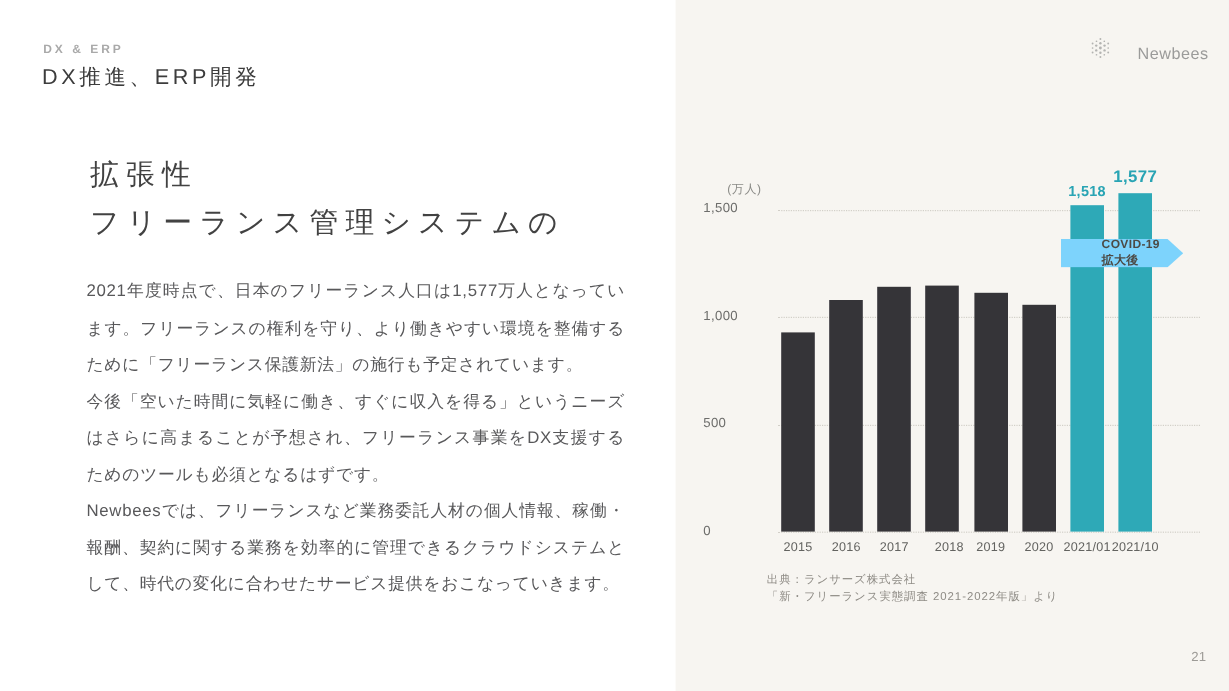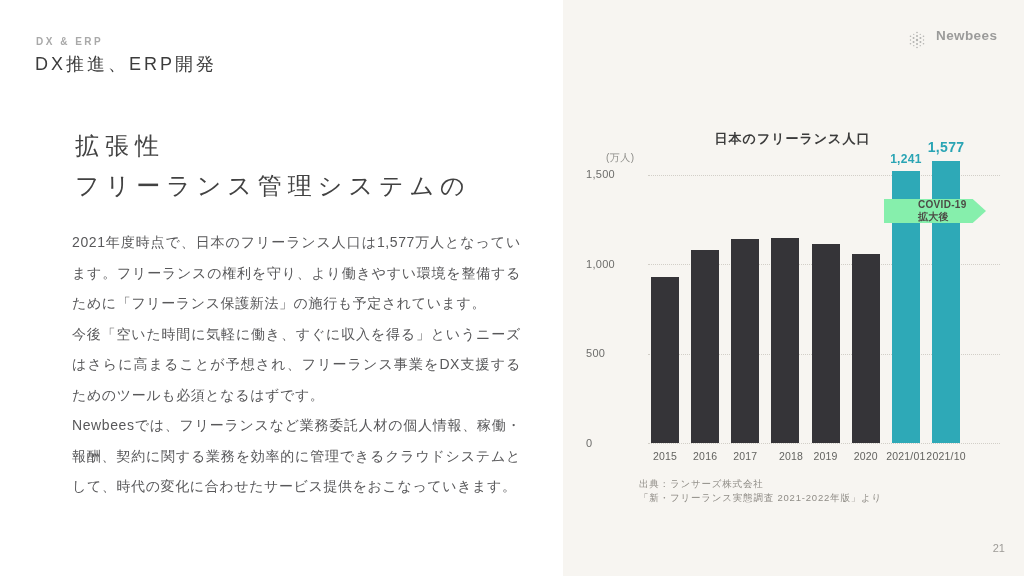--- a/index.html
+++ b/index.html
@@ -10,21 +10,21 @@
   }
   .right-bg{position:absolute;left:563px;top:0;width:461px;height:576px;background:#f7f5f1;}
 
   
   .eyebrow{position:absolute;left:36px;top:36px;font-size:10px;font-weight:bold;
     letter-spacing:2.5px;color:#a9a9a9;}
   .header-title{position:absolute;left:35px;top:52px;font-size:18px;font-weight:500;
     letter-spacing:3px;color:#3c3c3c;}
 
   
-  .logo{position:absolute;left:905px;top:28px;display:flex;align-items:flex-start;gap:7px;font-weight:bold;}
+  .logo{position:absolute;left:905px;top:28px;display:flex;align-items:flex-end;gap:19px;}
   .logo-text{font-size:13.5px;color:#9b9b9a;letter-spacing:0.4px;}
 
   
   .main-title{position:absolute;left:75px;top:126px;font-size:24px;font-weight:500;
     letter-spacing:6px;line-height:40px;color:#424242;}
   .body-text{position:absolute;left:72px;top:227px;width:449px;font-size:14px;
     line-height:30.5px;letter-spacing:0.6px;color:#58585a;text-align:justify;}
   .body-text p{margin:0;}
 
   
@@ -92,21 +92,20 @@
   <div class="main-title">
     <div>拡張性</div>
     <div>フリーランス管理システムの</div>
   </div>
   <div class="body-text">
     <p>2021年度時点で、日本のフリーランス人口は1,577万人となっています。フリーランスの権利を守り、より働きやすい環境を整備するために「フリーランス保護新法」の施行も予定されています。</p>
     <p>今後「空いた時間に気軽に働き、すぐに収入を得る」というニーズはさらに高まることが予想され、フリーランス事業をDX支援するためのツールも必須となるはずです。</p>
     <p>Newbeesでは、フリーランスなど業務委託人材の個人情報、稼働・報酬、契約に関する業務を効率的に管理できるクラウドシステムとして、時代の変化に合わせたサービス提供をおこなっていきます。</p>
   </div>
 
-  <div class="chart-title">日本のフリーランス人口</div>
   <div class="unit-label">(万人)</div>
   <div id="chart-canvas">
       <div class="gridline" style="top: 443px;"></div>
       <div class="y-tick" style="top: 436.5px;">0</div>
       <div class="gridline" style="top: 353.5px;"></div>
       <div class="y-tick" style="top: 347px;">500</div>
       <div class="gridline" style="top: 264px;"></div>
       <div class="y-tick" style="top: 257.5px;">1,000</div>
       <div class="gridline" style="top: 174.5px;"></div>
       <div class="y-tick" style="top: 168px;">1,500</div>
@@ -117,26 +116,26 @@
       <div class="bar" style="left: 731.3px; top: 238.94px; height: 204.06px; background: rgb(53, 52, 56);"></div>
       <div class="x-tick" style="left: 710.3px;">2017</div>
       <div class="bar" style="left: 771.45px; top: 238.045px; height: 204.955px; background: rgb(53, 52, 56);"></div>
       <div class="x-tick" style="left: 756px;">2018</div>
       <div class="bar" style="left: 811.6px; top: 244.31px; height: 198.69px; background: rgb(53, 52, 56);"></div>
       <div class="x-tick" style="left: 790.6px;">2019</div>
       <div class="bar" style="left: 851.75px; top: 254.155px; height: 188.845px; background: rgb(53, 52, 56);"></div>
       <div class="x-tick" style="left: 830.75px;">2020</div>
       <div class="bar" style="left: 891.9px; top: 171.278px; height: 271.722px; background: rgb(46, 169, 183);"></div>
       <div class="x-tick" style="left: 870.9px;">2021/01</div>
-      <div class="bar-value" style="left: 870.9px; top: 152.278px; color: rgb(41, 164, 180);">1,241</div>
+      <div class="bar-value" style="left: 870.9px; top: 152.278px; color: rgb(41, 164, 180);">1,518</div>
       <div class="bar" style="left: 932.05px; top: 160.717px; height: 282.283px; background: rgb(46, 169, 183);"></div>
       <div class="x-tick" style="left: 911.05px;">2021/10</div>
       <div class="bar-value big" style="left: 911.05px; top: 138.717px; color: rgb(41, 164, 180);">1,577</div>
     </div>
-  <div class="covid-badge" style="background: #86efac; padding-left: 34px;">COVID-19拡大後</div>
+  <div class="covid-badge" style="background: #7dd3fc; padding-left: 34px;">COVID-19拡大後</div>
 
   <div class="source">
     <div>出典：ランサーズ株式会社</div>
     <div>「新・フリーランス実態調査 2021-2022年版」より</div>
   </div>
 
   <div class="page-number">21</div>
 </div>
 
 </body></html>

